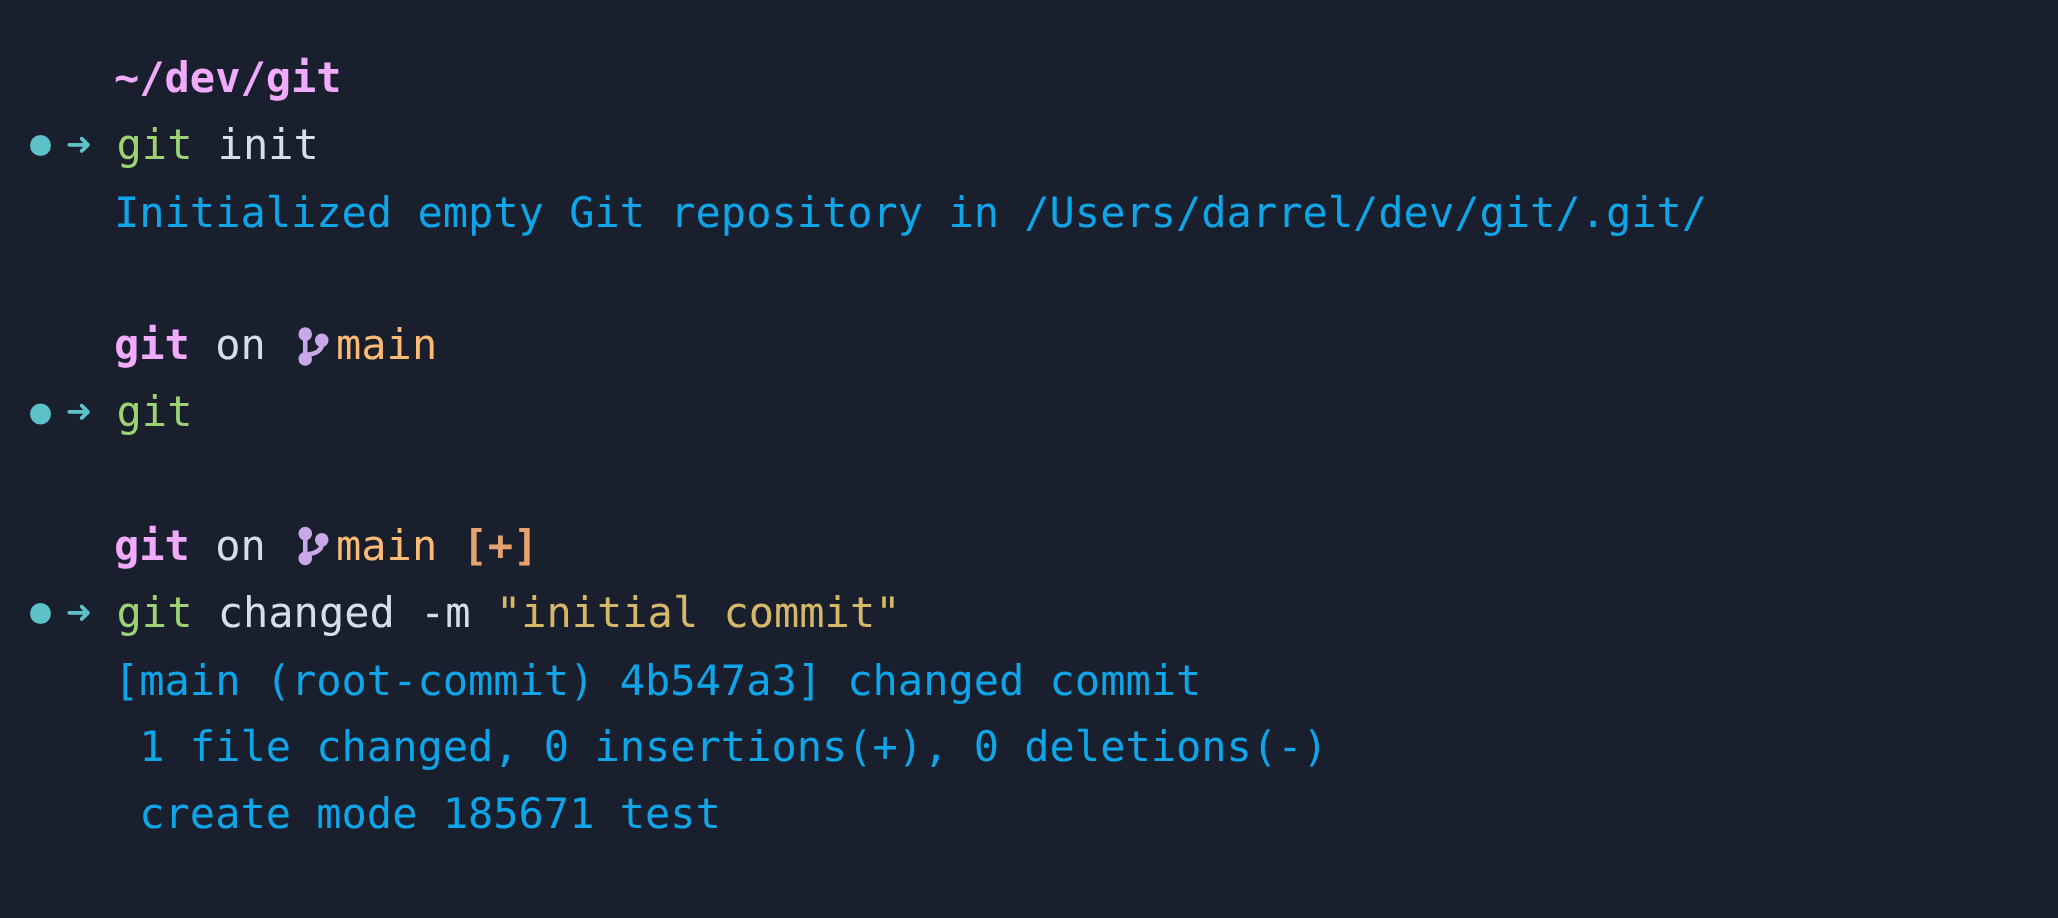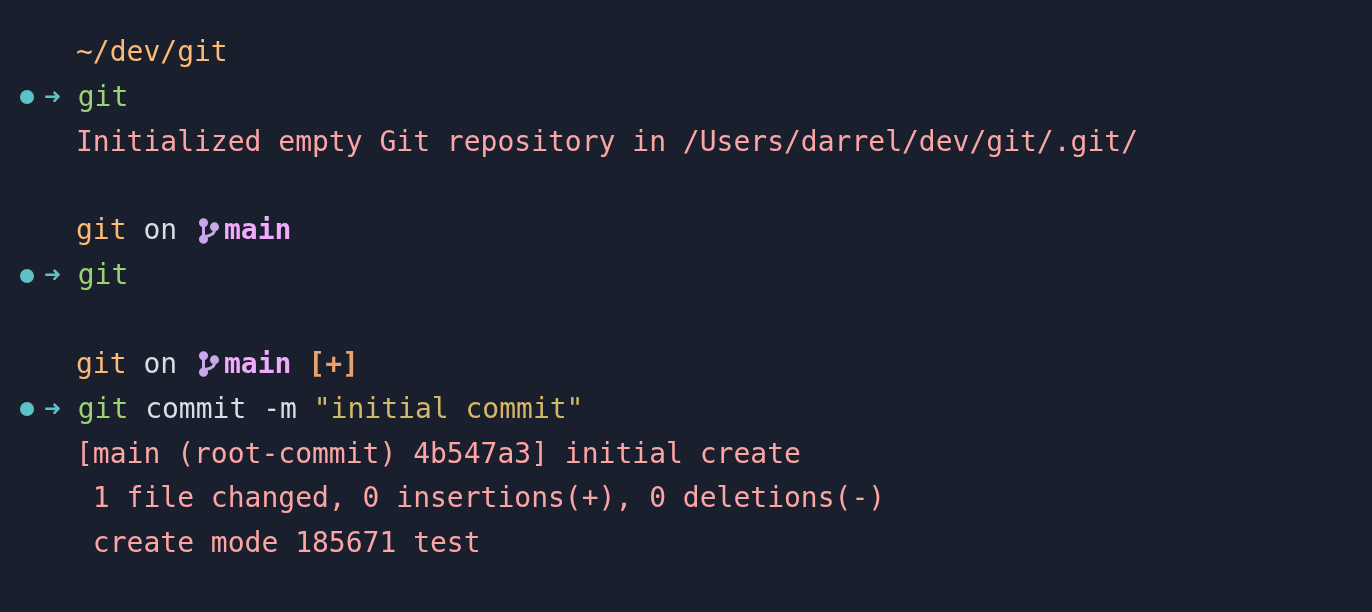--- a/index.html
+++ b/index.html
@@ -25,39 +25,39 @@
     }
     .bullet {
       width: 14px;
       height: 14px;
       background-color: #5dc2c7;
       border-radius: 50%;
       margin-right: 10px;
       flex-shrink: 0;
     }
     .cyan-bold {
-      color: #fdba74;
-      font-weight: normal;
+      color: #f0abfc;
+      font-weight: bold;
     }
     .arrow {
       color: #5dc2c7;
       font-weight: bold;
     }
     .green {
       color: #9dd274;
     }
     .white {
       color: #d8dee9;
     }
     .gray {
-      color: #fca5a5;
+      color: #0ea5e9;
     }
     .purple {
-      color: #f0abfc;
-      font-weight: bold;
+      color: #fdba74;
+      font-weight: normal;
     }
     .orange {
       color: #e6a16e;
       font-weight: bold;
     }
     .yellow {
       color: #d4b867;
     }
     .branch-icon {
       display: inline-flex;
@@ -82,20 +82,21 @@
 <div class="line">
   <span class="indent-wide"></span>
   <span class="cyan-bold">~/dev/git</span>
 </div>
 
 <div class="line">
   <span class="bullet"></span>
   <span class="arrow">➜</span>
   <span> </span>
   <span class="green">git</span>
+  <span class="white"> init</span>
 </div>
 
 <div class="line">
   <span class="indent-wide"></span>
   <span class="gray">Initialized empty Git repository in /Users/darrel/dev/git/.git/</span>
 </div>
 
 <div class="spacer"></div>
 
 <div class="line">
@@ -138,27 +139,27 @@
   </span>
   <span class="purple">main</span>
   <span class="orange"> [+]</span>
 </div>
 
 <div class="line">
   <span class="bullet"></span>
   <span class="arrow">➜</span>
   <span> </span>
   <span class="green">git</span>
-  <span class="white"> commit -m </span>
+  <span class="white"> changed -m </span>
   <span class="yellow">"initial commit"</span>
 </div>
 
 <div class="line">
   <span class="indent-wide"></span>
-  <span class="gray">[main (root-commit) 4b547a3] initial create</span>
+  <span class="gray">[main (root-commit) 4b547a3] changed commit</span>
 </div>
 
 <div class="line">
   <span class="indent-wide"></span>
   <span class="gray"> 1 file changed, 0 insertions(+), 0 deletions(-)</span>
 </div>
 
 <div class="line">
   <span class="indent-wide"></span>
   <span class="gray"> create mode 185671 test</span>

